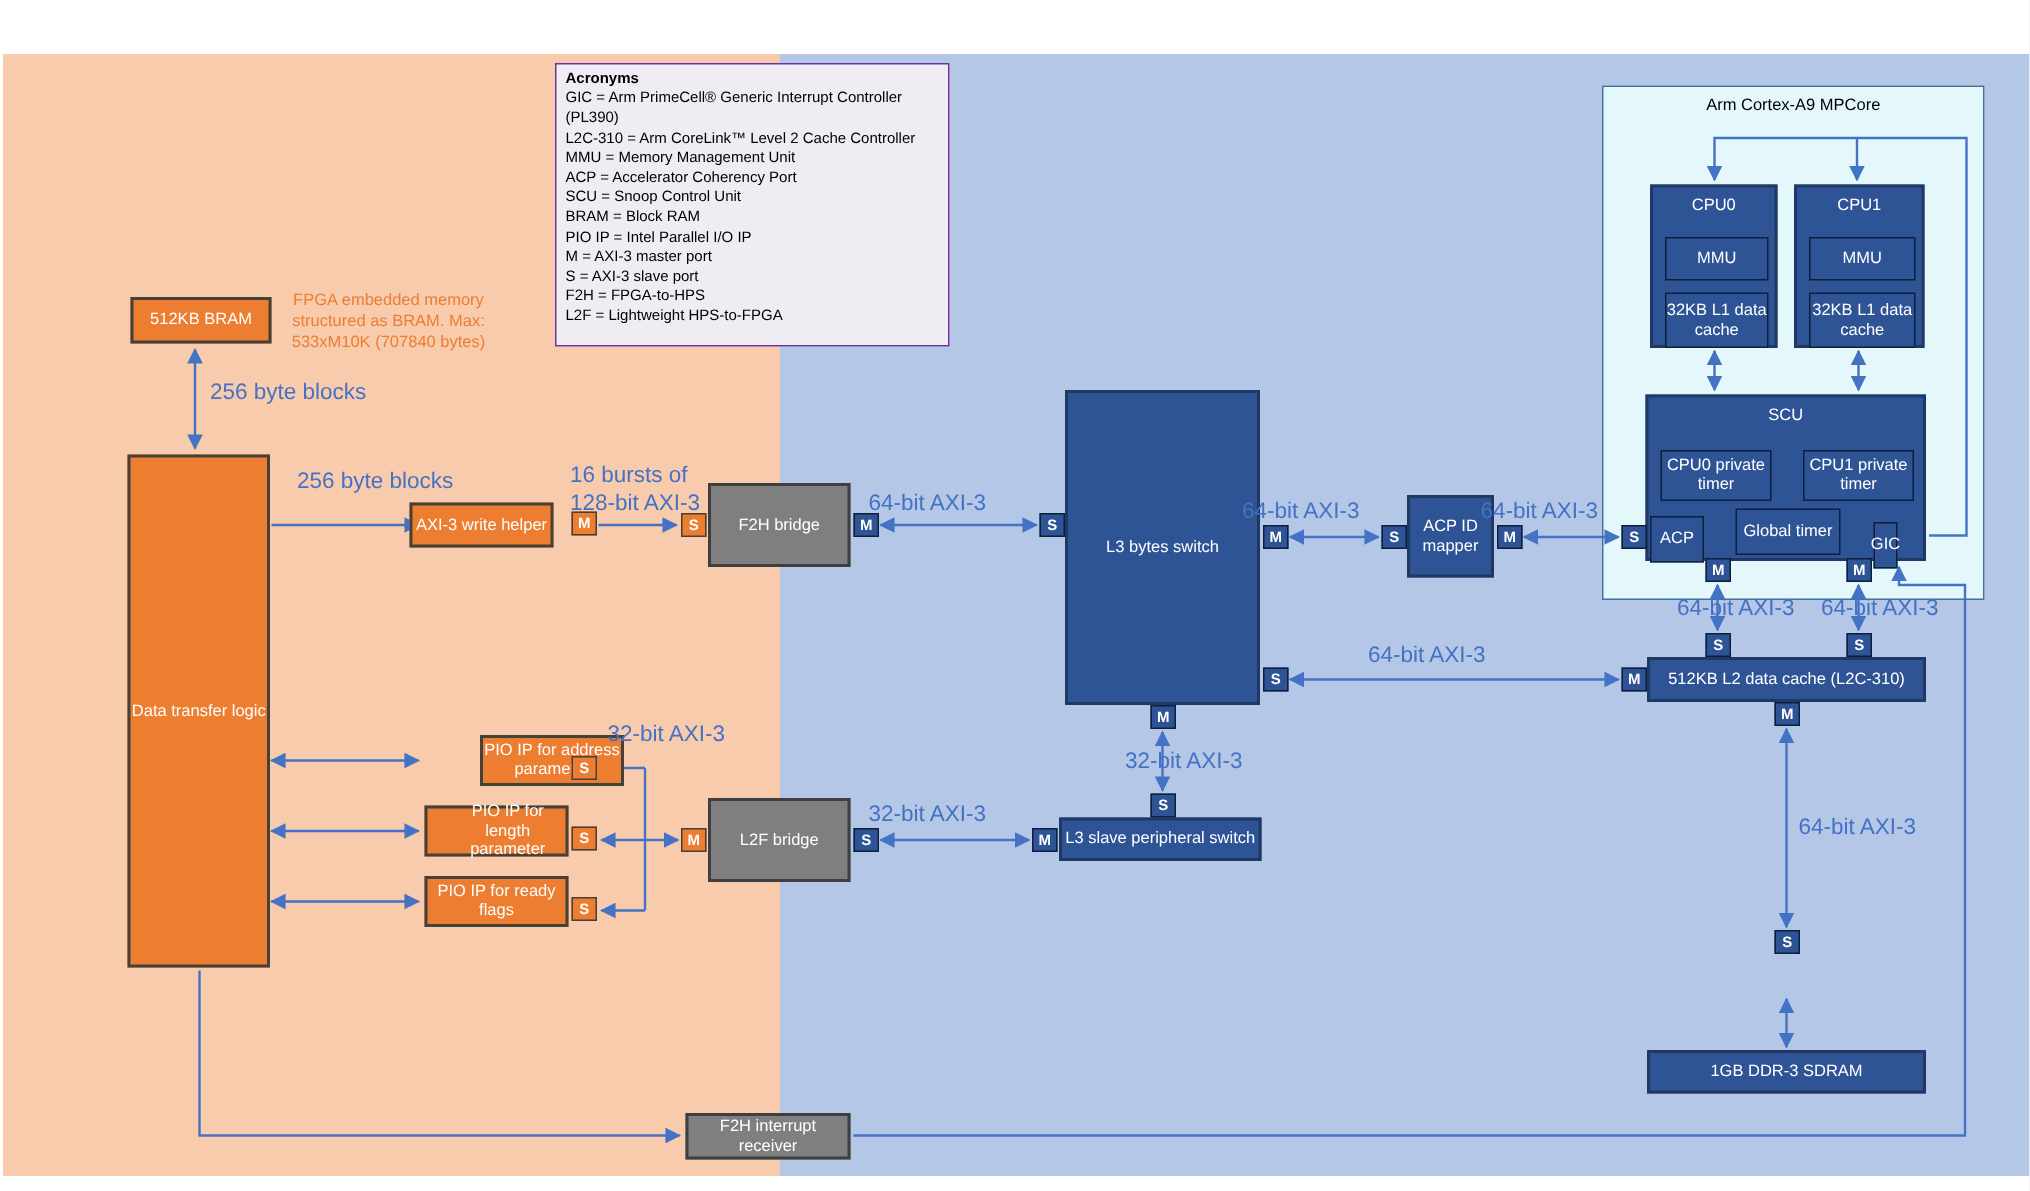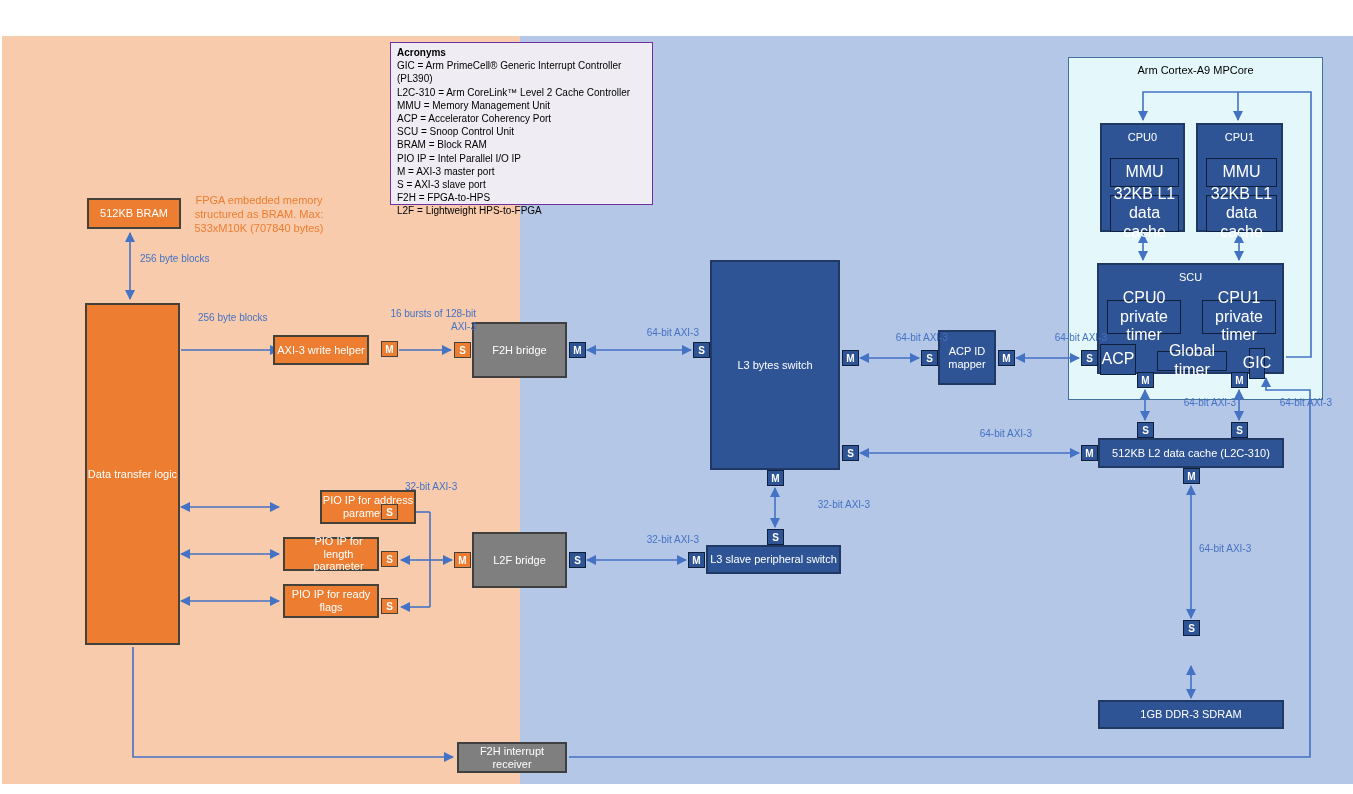--- a/index.html
+++ b/index.html
@@ -12,35 +12,35 @@
   .body-bg{position:absolute;top:36px;height:748px;}
   .body-bg.fpga{left:2px;width:518px;background:var(--fpga_body);}
   .body-bg.hps{left:520px;width:833px;background:var(--hps_body);}
   .wires{position:absolute;left:0;top:0;z-index:2;}
   .wires path{stroke:var(--wire);stroke-width:1.6;fill:none;}
   .wires .arrowhead{fill:var(--wire);stroke:none;}
   .box{position:absolute;box-sizing:border-box;display:flex;align-items:center;justify-content:center;
        text-align:center;color:#fff;font-size:11px;line-height:1.18;z-index:3;}
   .box.orange{background:var(--orange);border:2px solid var(--orange_border);}
   .box.blue{background:var(--blue);border:2px solid var(--blue_border);}
-  .box.blue-inner{background:var(--blue);border:1.5px solid #0e1f3c;font-size:16px;z-index:4;}
+  .box.blue-inner{background:var(--blue);border:1.5px solid #0e1f3c;font-size:11px;z-index:4;}
   .box.gray{background:var(--gray);border:2px solid var(--gray_border);}
   .box.titled{align-items:flex-start;}
   .box .box-title{position:absolute;top:6px;left:0;right:0;text-align:center;}
   .mpcore{position:absolute;left:1068px;top:57px;width:255px;height:343px;box-sizing:border-box;
           background:var(--cyan);border:1.5px solid var(--cyan_border);z-index:1;}
   .mpcore-title{position:absolute;top:6px;left:0;right:0;text-align:center;color:#000;font-size:11px;}
   .port{position:absolute;width:17px;height:16px;box-sizing:border-box;display:flex;align-items:center;
         justify-content:center;color:#fff;font-size:10px;font-weight:bold;z-index:5;}
   .port.orange{background:var(--orange);border:1.5px solid var(--orange_border);}
   .port.blue{background:var(--blue);border:1.5px solid #0e1f3c;}
-  .wire-label{position:absolute;color:var(--wire);font-size:10px;z-index:4;line-height:1.25;}
-  .wire-label.center{text-align:right;}
+  .wire-label{position:absolute;color:var(--wire);font-size:15px;z-index:4;line-height:1.25;}
+  .wire-label.center{text-align:left;}
   .note{position:absolute;color:var(--text_orange);font-size:11px;text-align:center;line-height:1.25;z-index:4;}
-  .acrobox{position:absolute;left:390px;top:42px;width:263px;height:163px;box-sizing:border-box;
+  .acrobox{position:absolute;left:370px;top:42px;width:263px;height:189px;box-sizing:border-box;
            background:var(--acronym_bg);border:1.5px solid var(--acronym_border);color:#000;
            font-size:10px;line-height:13.2px;padding:3px 6px;z-index:6;}
   .acrobox .title{font-weight:bold;}
 </style>
 </head>
 <body>
 
 <div class="canvas">
 
   <div class="band fpga">
@@ -126,21 +126,21 @@
   <div class="box blue titled" style="left:1196px;top:123px;width:87px;height:109px;">
     <div class="box-title">CPU1</div>
     <div class="box blue-inner" style="left:8px;top:33px;width:71px;height:29px;">MMU</div>
     <div class="box blue-inner" style="left:8px;top:70px;width:71px;height:37px;">32KB L1 data cache</div>
   </div>
 
   <div class="box blue titled" style="left:1097px;top:263px;width:187px;height:111px;">
     <div class="box-title">SCU</div>
     <div class="box blue-inner" style="left:8px;top:35px;width:74px;height:34px;">CPU0 private timer</div>
     <div class="box blue-inner" style="left:103px;top:35px;width:74px;height:34px;">CPU1 private timer</div>
-    <div class="box blue-inner" style="left:58px;top:86px;width:70px;height:20px;">Global timer</div>
+    <div class="box blue-inner" style="left:58px;top:74px;width:70px;height:31px;">Global timer</div>
     <div class="box blue-inner" style="left:1px;top:79px;width:36px;height:31px;">ACP</div>
     <div class="box blue-inner" style="left:150px;top:83px;width:16px;height:31px;">GIC</div>
   </div>
 
   <div class="box blue" style="left:1098px;top:438px;width:186px;height:30px;">512KB L2 data cache (L2C-310)</div>
   <div class="box blue" style="left:1098px;top:700px;width:186px;height:29px;">1GB DDR-3 SDRAM</div>
 
   <div class="port orange" style="left:381px;top:341px;">M</div>
   <div class="port orange" style="left:454px;top:342px;">S</div>
   <div class="port blue" style="left:569px;top:342px;">M</div>

